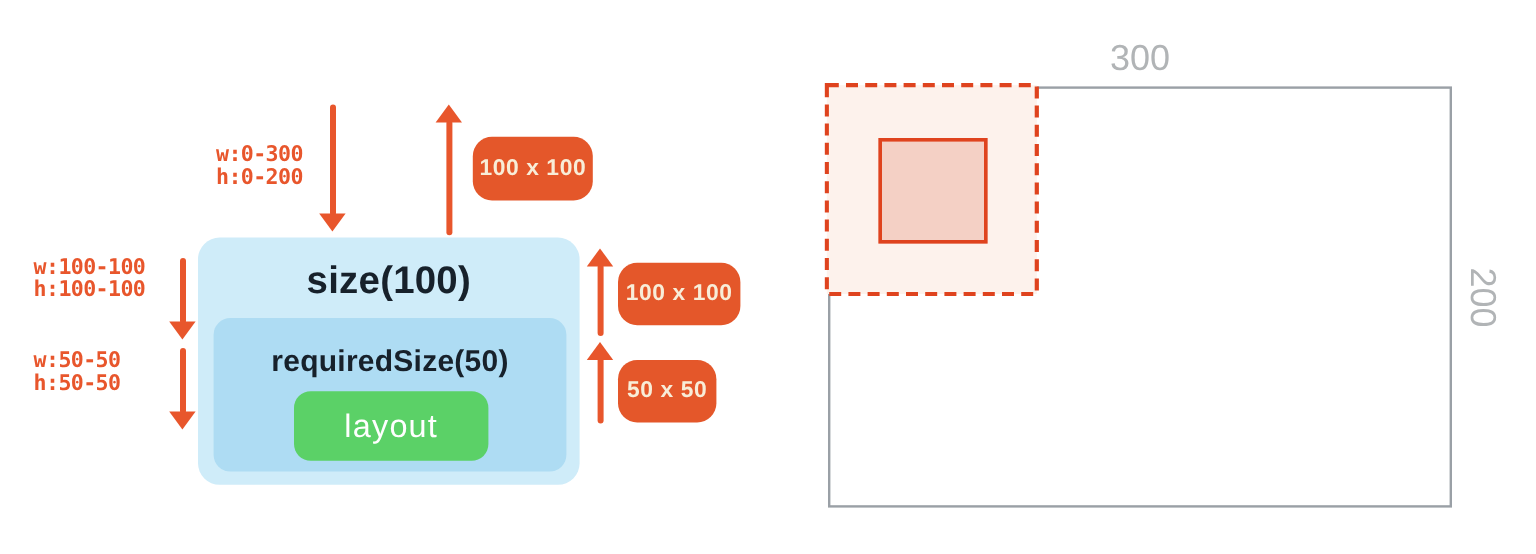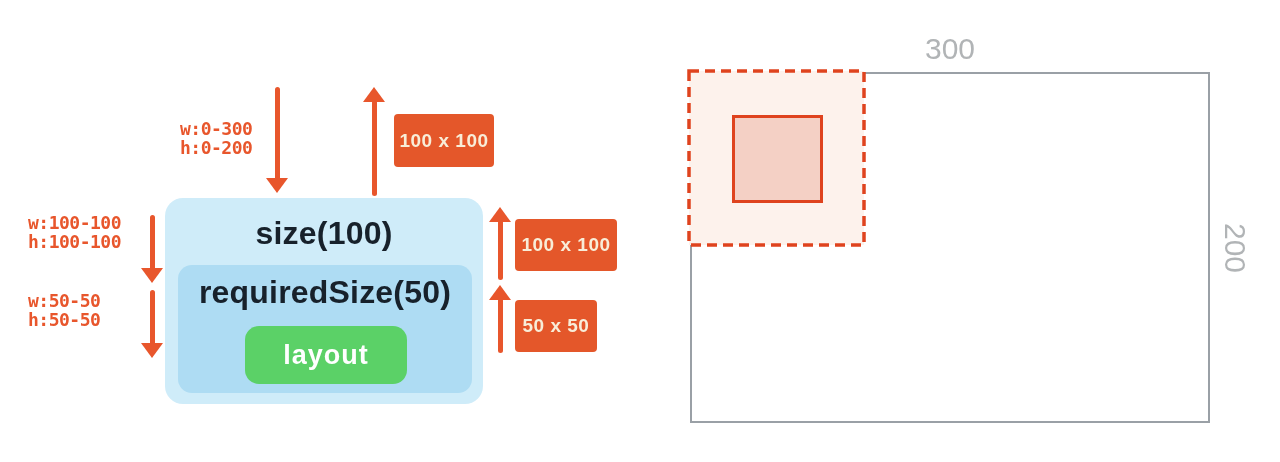--- a/index.html
+++ b/index.html
@@ -32,45 +32,45 @@
     border-left:11px solid transparent;border-right:11px solid transparent;border-bottom:15px solid var(--orange);}
   
   .clabel{
     position:absolute;color:var(--orange);
     font-family:"DejaVu Sans Mono", monospace;font-weight:bold;
     font-size:18px;line-height:19px;white-space:pre-line;letter-spacing:-0.5px;text-align:center;
   }
   
   .badge{
     position:absolute;display:flex;align-items:center;justify-content:center;
-    background:var(--badge);border-radius:4px;color:var(--badge-text);
+    background:var(--badge);border-radius:16px;color:var(--badge-text);
     font-size:19px;font-weight:bold;letter-spacing:0.5px;
   }
   
   .outer-box{
     position:absolute;left:165px;top:198px;width:318px;height:206px;
     background:var(--outer-blue);border-radius:18px;
   }
   .outer-box .title{
     margin-top:17px;text-align:center;color:var(--dark);
     font-size:32px;font-weight:bold;letter-spacing:0.2px;
   }
   .inner-box{
     position:absolute;left:13px;top:67px;width:294px;height:128px;
     background:var(--inner-blue);border-radius:14px;
   }
   .inner-box .title{
-    margin-top:9px;text-align:center;color:var(--dark);
-    font-size:32px;font-weight:bold;letter-spacing:0.2px;
+    margin-top:22px;text-align:center;color:var(--dark);
+    font-size:25px;font-weight:bold;letter-spacing:0.2px;
   }
   .layout-box{
     position:absolute;left:67px;top:61px;width:162px;height:58px;
     background:var(--green);border-radius:14px;
     display:flex;align-items:center;justify-content:center;
-    color:#fff;font-size:27px;font-weight:bold;letter-spacing:1px;
+    color:#fff;font-size:27px;font-weight:normal;letter-spacing:1px;
   }
   
   .parent-rect{
     position:absolute;left:690px;top:72px;width:520px;height:351px;
     border:2px solid var(--gray-border);box-sizing:border-box;background:#fff;
   }
   .dim-label{
     position:absolute;color:var(--gray-label);font-size:30px;text-align:center;
   }
   .dim-top{left:890px;top:32px;width:120px;}

